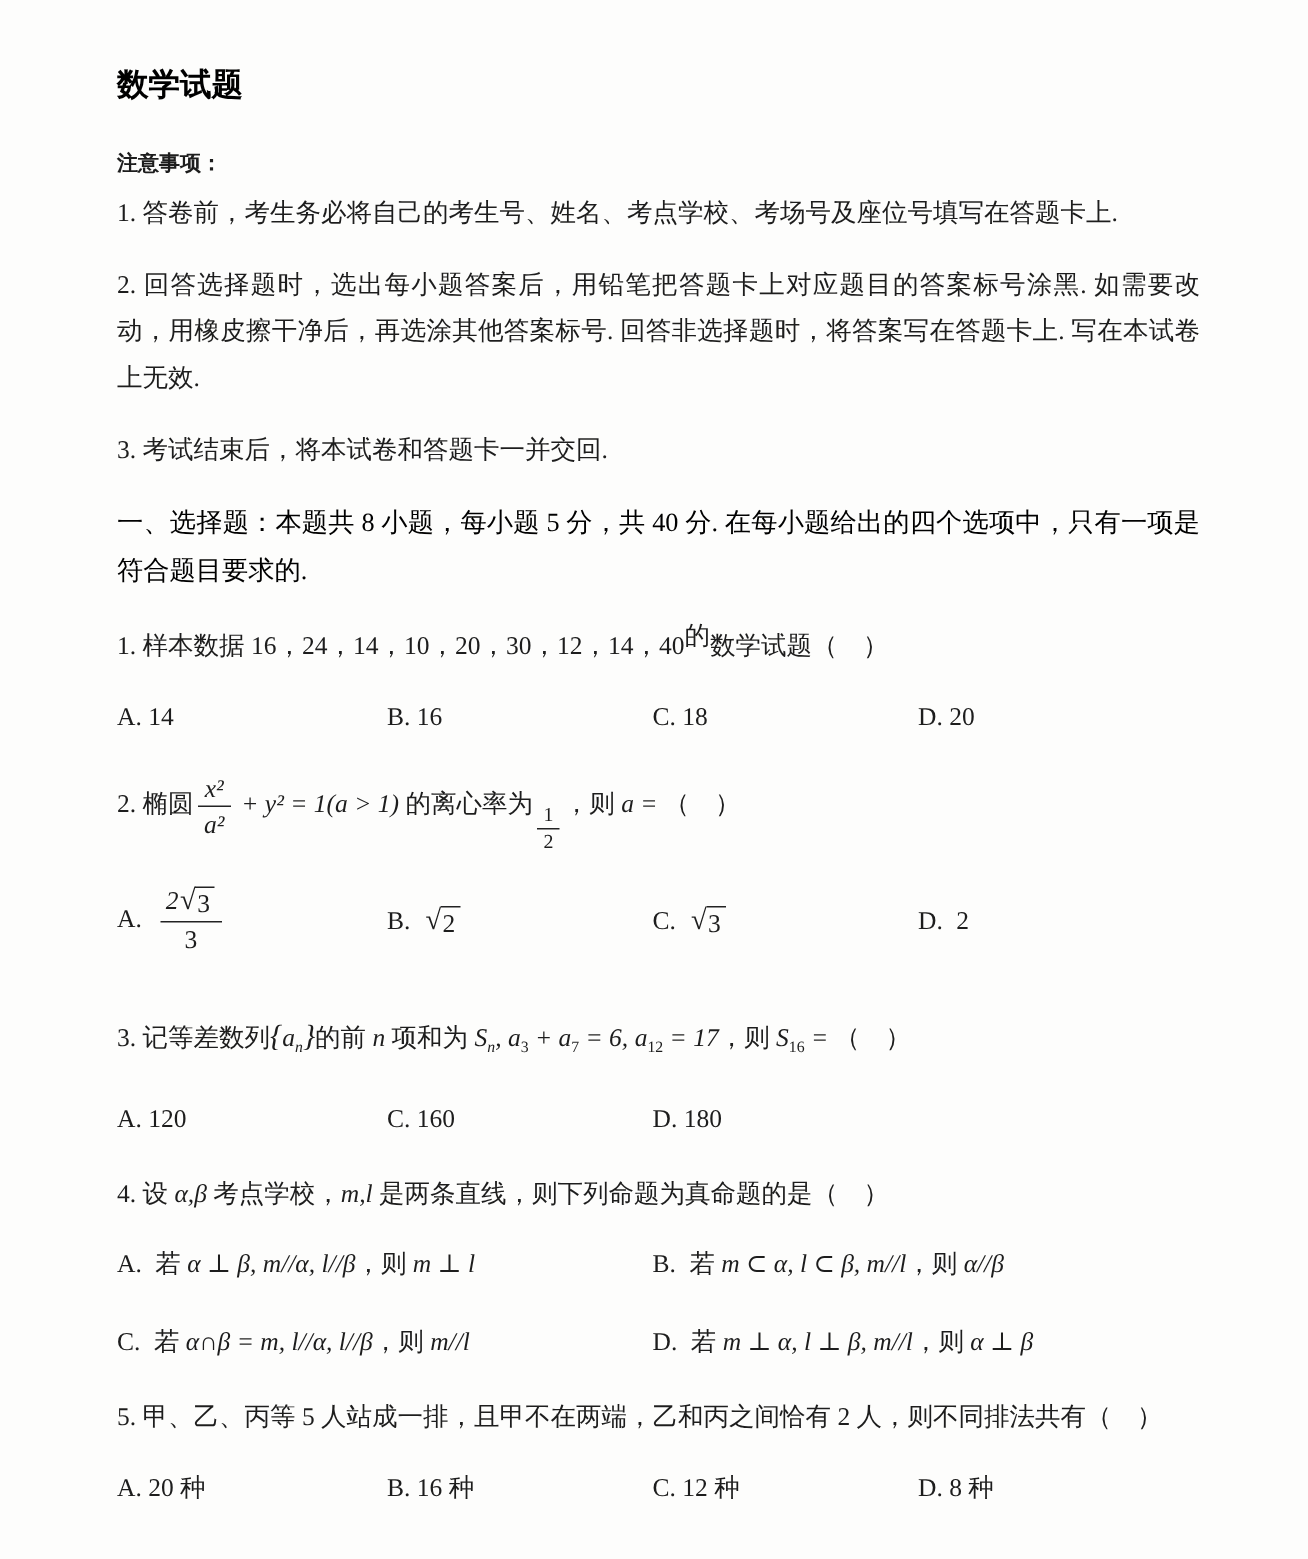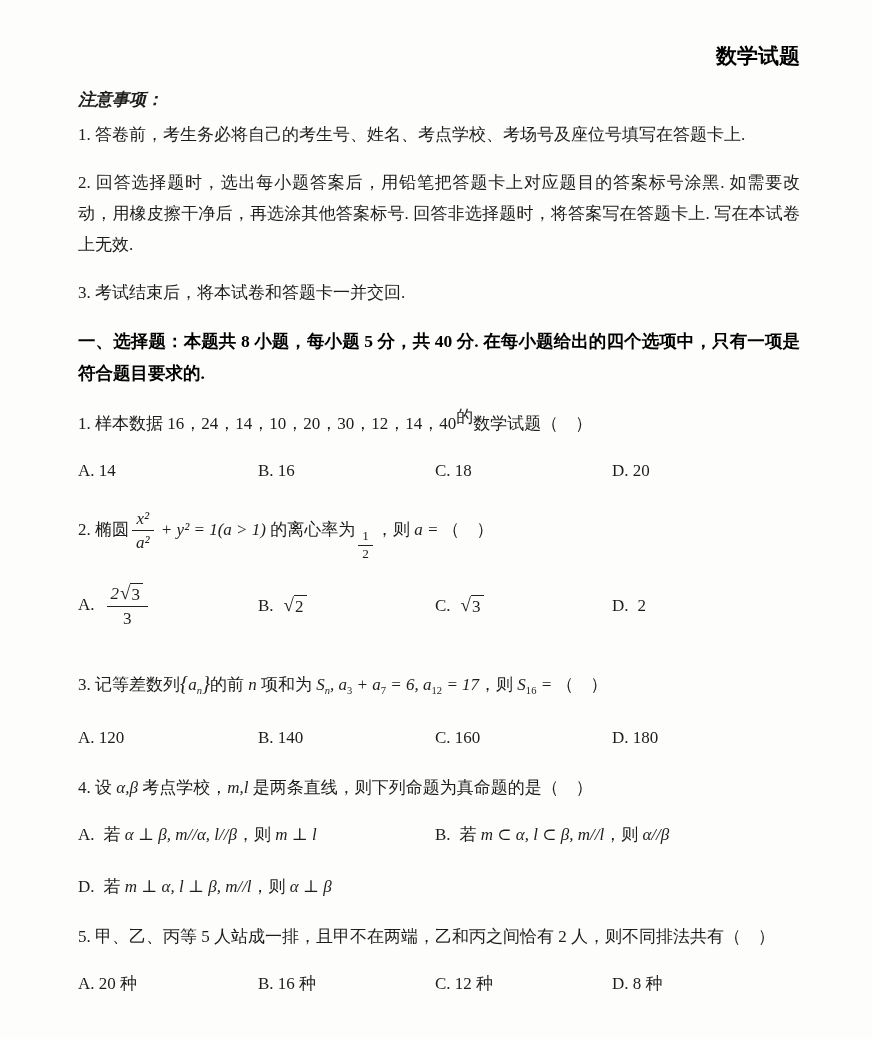--- a/index.html
+++ b/index.html
@@ -2,24 +2,24 @@
 <html><head>
 <meta charset="utf-8">
 <style>
   html,body{margin:0;padding:0;background:#e9e9e9;}
   .page{
     width:872px;min-height:1039px;margin:0 auto;background:#fdfdfc;color:#1d1d1d;
     font-family:"Liberation Serif","DejaVu Serif",serif;font-size:17px;
     box-sizing:border-box;padding:20px 72px 30px 78px;position:relative;
   }
   .title{font-size:23px;font-weight:bold;text-align:center;margin:6px 0 0;color:#000;letter-spacing:.5px;}
-  .subtitle{font-size:21px;font-weight:bold;text-align:right;margin:22px 0 0;color:#000;}
-  .notice-heading{font-weight:bold;margin-top:18px;font-size:17px;font-style:italic;}
+  .subtitle{font-size:21px;font-weight:bold;text-align:left;margin:22px 0 0;color:#000;}
+  .notice-heading{font-weight:bold;margin-top:30px;font-size:14px;}
   .para{margin-top:8px;line-height:31px;text-align:justify;}
-  .section-heading{font-weight:bold;margin-top:10px;line-height:32px;text-align:justify;font-size:17.5px;color:#000;}
+  .section-heading{font-weight:normal;margin-top:10px;line-height:32px;text-align:justify;font-size:17.5px;color:#000;}
   .stem{margin-top:20px;line-height:30px;}
   .opt-row4{display:grid;grid-template-columns:180px 177px 177px auto;margin-top:12px;align-items:center;line-height:30px;}
   .opt-row2{display:grid;grid-template-columns:357px auto;margin-top:12px;align-items:center;line-height:30px;}
   .m{font-style:italic;font-family:"Liberation Serif","DejaVu Serif",serif;}
   .lbl{margin-right:9px;}
   .raised{position:relative;top:-7px;}
   .frac{display:inline-flex;flex-direction:column;vertical-align:middle;text-align:center;line-height:1.25;margin:0 3px;}
   .frac .num{border-bottom:1px solid #222;padding:0 4px 1px;}
   .frac .den{padding:1px 4px 0;}
   .frac.small{font-size:.78em;vertical-align:-.4em;line-height:1.1;}
@@ -75,31 +75,31 @@
     <div class="opt"><span class="lbl">C.</span><span class="sqrt">
           <span class="sqrt-sym">√</span>
           <span class="sqrt-rad up">3</span>
         </span></div>
     <div class="opt"><span class="lbl">D.</span><span>2</span></div>
   </div>
 
   <p class="stem gap-xl"><span>3. 记等差数列</span><span class="m" style="font-size:1.2em;">{</span><span class="m">a</span><sub class="m">n</sub><span class="m" style="font-size:1.2em;">}</span><span>的前 </span><span class="m">n</span><span> 项和为 </span><span class="m">S</span><sub class="m">n</sub><span class="m">, </span><span class="m">a</span><sub>3</sub><span class="m"> + </span><span class="m">a</span><sub>7</sub><span class="m"> = 6, </span><span class="m">a</span><sub>12</sub><span class="m"> = 17</span><span>，则 </span><span class="m">S</span><sub>16</sub><span class="m"> = </span><span>（　）</span></p>
   <div class="opt-row4">
     <div class="opt">A. 120</div>
-    <div class="opt">B. 140</div>
     <div class="opt">C. 160</div>
     <div class="opt">D. 180</div>
   </div>
 
   <p class="stem"><span>4. 设 </span><span class="m">α,β</span><span> 考点学校，</span><span class="m">m,l</span><span> 是两条直线，则下列命题为真命题的是（　）</span></p>
   <div class="opt-row2">
     <div class="opt"><span class="lbl">A.</span><span>若 </span><span class="m">α ⊥ β, m//α, l//β</span><span>，则 </span><span class="m">m ⊥ l</span></div>
     <div class="opt"><span class="lbl">B.</span><span>若 </span><span class="m">m ⊂ α, l ⊂ β, m//l</span><span>，则 </span><span class="m">α//β</span></div>
   </div>
   <div class="opt-row2 gap-lg">
+    <div class="opt"><span class="lbl">C.</span><span>若 </span><span class="m">α∩β = m, l//α, l//β</span><span>，则 </span><span class="m">m//l</span></div>
     <div class="opt"><span class="lbl">D.</span><span>若 </span><span class="m">m ⊥ α, l ⊥ β, m//l</span><span>，则 </span><span class="m">α ⊥ β</span></div>
   </div>
 
   <p class="stem">5. 甲、乙、丙等 5 人站成一排，且甲不在两端，乙和丙之间恰有 2 人，则不同排法共有（　）</p>
   <div class="opt-row4">
     <div class="opt">A. 20 种</div>
     <div class="opt">B. 16 种</div>
     <div class="opt">C. 12 种</div>
     <div class="opt">D. 8 种</div>
   </div>

